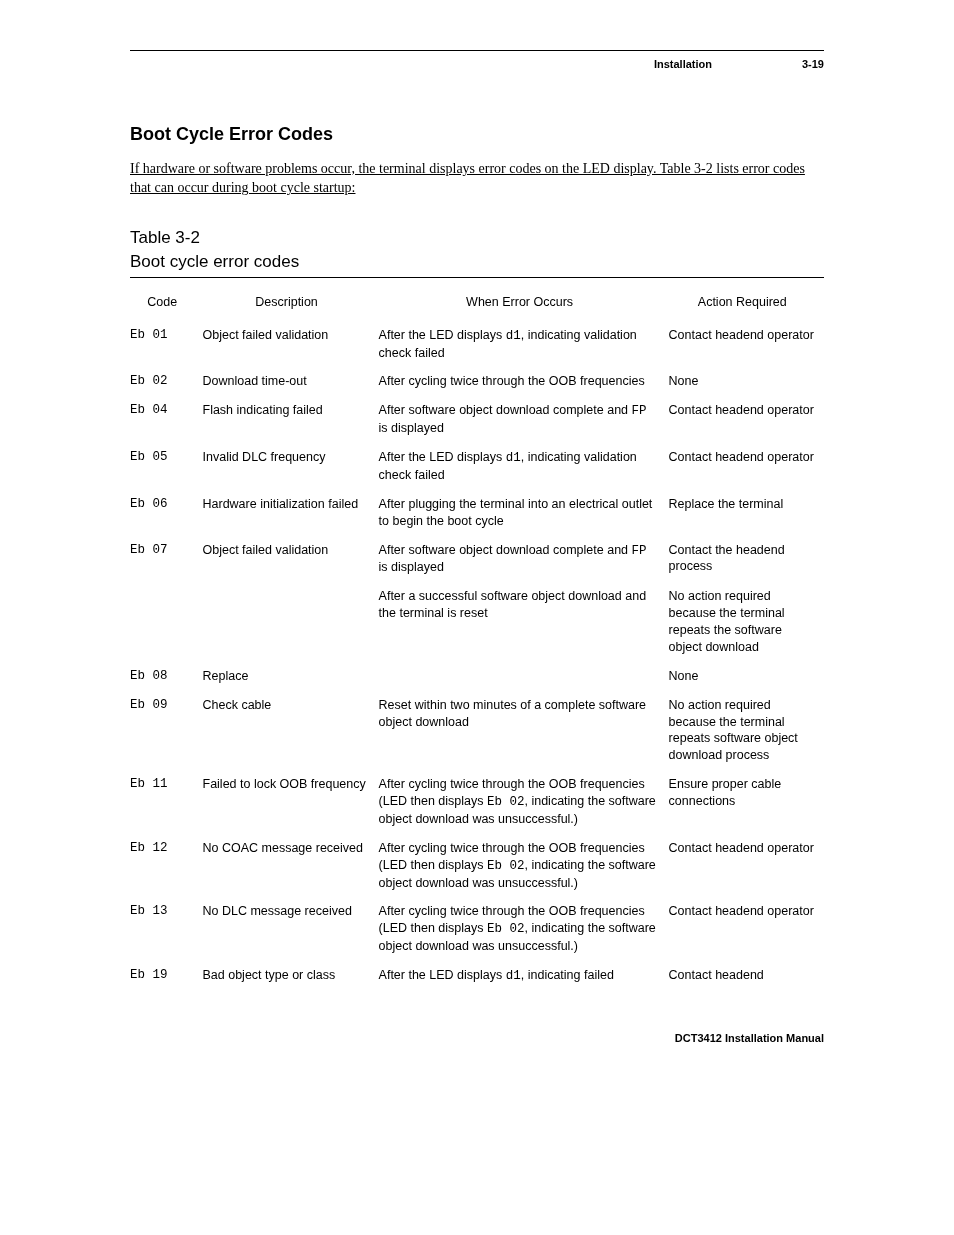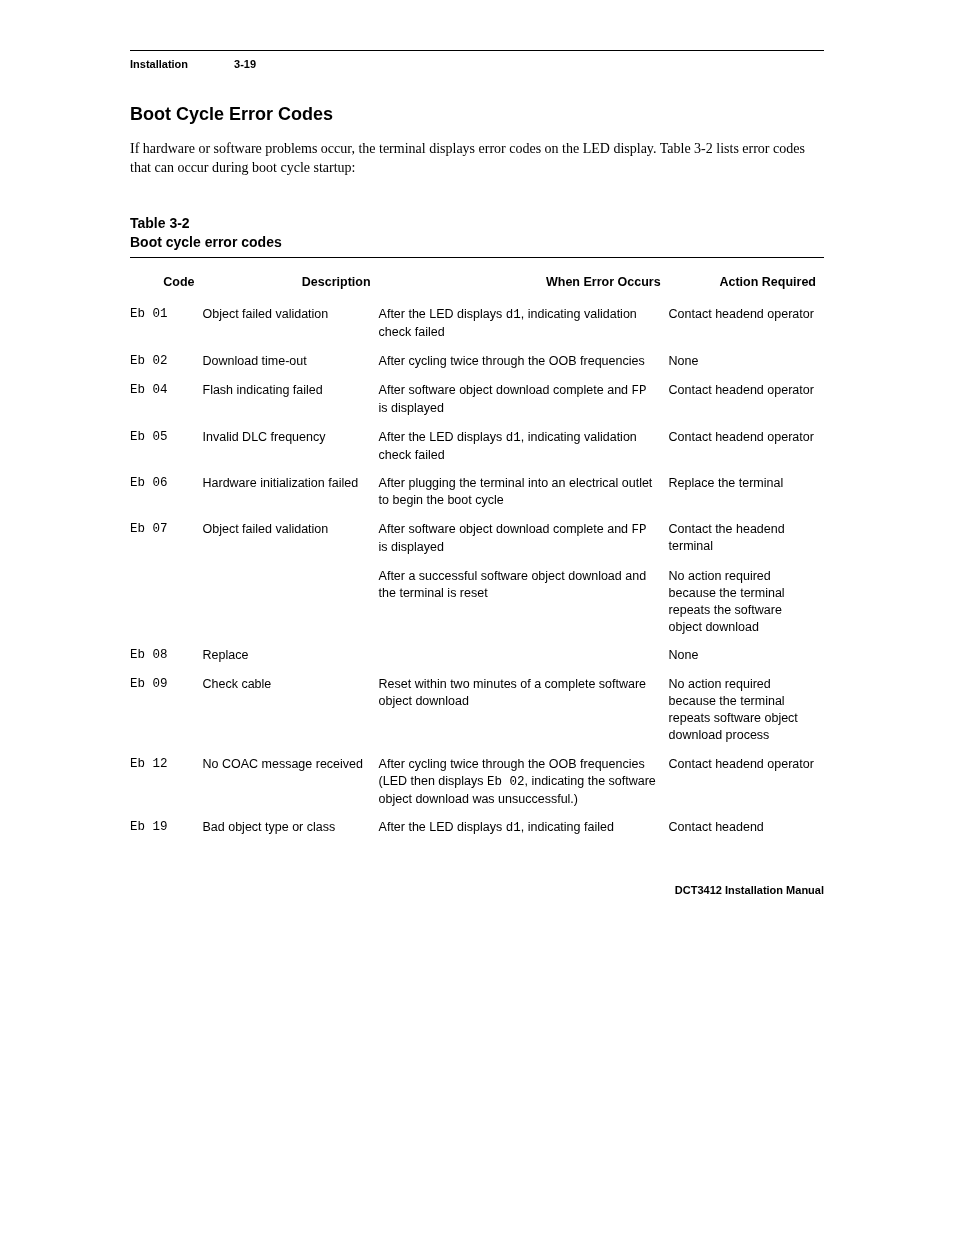--- a/index.html
+++ b/index.html
@@ -11,56 +11,57 @@
       width: 954px;
       padding: 50px 130px 30px 130px;
       line-height: 1.3;
     }
     .header-rule {
       border-top: 1px solid #000;
       margin-bottom: 6px;
     }
     .header-row {
       display: flex;
-      justify-content: flex-start;
-      gap: 46px;
+      justify-content: flex-end;
+      gap: 90px;
       font-size: 11px;
       font-weight: bold;
-      margin-bottom: 32px;
+      margin-bottom: 52px;
     }
     .section-title {
       font-family: Arial, Helvetica, sans-serif;
       font-weight: bold;
       font-size: 18px;
       margin-bottom: 12px;
     }
     .intro {
       font-family: Georgia, 'Times New Roman', serif;
       font-size: 14px;
-      margin-bottom: 36px;
+      margin-bottom: 28px;
       line-height: 1.4;
+      text-decoration: underline;
     }
     .table-label {
-      font-size: 14px;
-      font-weight: bold;
+      font-size: 17px;
+      font-weight: normal;
       line-height: 1.4;
       margin-bottom: 4px;
     }
     .table-rule {
       border-top: 1px solid #000;
       margin-bottom: 10px;
     }
     table {
       width: 100%;
       border-collapse: collapse;
       table-layout: fixed;
     }
     th {
-      text-align: right;
-      font-weight: bold;
+      text-align: center;
+      font-weight: normal;
       font-size: 12.5px;
       padding: 6px 8px 10px 0;
       vertical-align: top;
     }
     td {
       text-align: left;
       font-size: 12.5px;
       padding: 6px 10px 6px 0;
       vertical-align: top;
       line-height: 1.35;
@@ -139,43 +140,55 @@
       <tr>
         <td class="mono">Eb 06</td>
         <td>Hardware initialization failed</td>
         <td class="when-cell">After plugging the terminal into an electrical outlet to begin the boot cycle</td>
         <td>Replace the terminal</td>
       </tr>
       <tr>
         <td class="mono">Eb 07</td>
         <td>Object failed validation</td>
         <td class="when-cell">After software object download complete and <span class="mono">FP</span> is displayed</td>
-        <td>Contact the headend terminal</td>
+        <td>Contact the headend process</td>
       </tr>
       <tr>
         <td class="mono"></td>
         <td></td>
         <td class="when-cell">After a successful software object download and the terminal is reset</td>
         <td>No action required because the terminal repeats the software object download</td>
       </tr>
       <tr>
         <td class="mono">Eb 08</td>
         <td>Replace</td>
         <td class="when-cell"></td>
         <td>None</td>
       </tr>
       <tr>
         <td class="mono">Eb 09</td>
         <td>Check cable</td>
         <td class="when-cell">Reset within two minutes of a complete software object download</td>
         <td>No action required because the terminal repeats software object download process</td>
       </tr>
       <tr>
+        <td class="mono">Eb 11</td>
+        <td>Failed to lock OOB frequency</td>
+        <td class="when-cell">After cycling twice through the OOB frequencies (LED then displays <span class="mono">Eb 02</span>, indicating the software object download was unsuccessful.)</td>
+        <td>Ensure proper cable connections</td>
+      </tr>
+      <tr>
         <td class="mono">Eb 12</td>
         <td>No COAC message received</td>
+        <td class="when-cell">After cycling twice through the OOB frequencies (LED then displays <span class="mono">Eb 02</span>, indicating the software object download was unsuccessful.)</td>
+        <td>Contact headend operator</td>
+      </tr>
+      <tr>
+        <td class="mono">Eb 13</td>
+        <td>No DLC message received</td>
         <td class="when-cell">After cycling twice through the OOB frequencies (LED then displays <span class="mono">Eb 02</span>, indicating the software object download was unsuccessful.)</td>
         <td>Contact headend operator</td>
       </tr>
       <tr>
         <td class="mono">Eb 19</td>
         <td>Bad object type or class</td>
         <td class="when-cell">After the LED displays <span class="mono">d1</span>, indicating failed</td>
         <td>Contact headend</td>
       </tr>
     </tbody>

